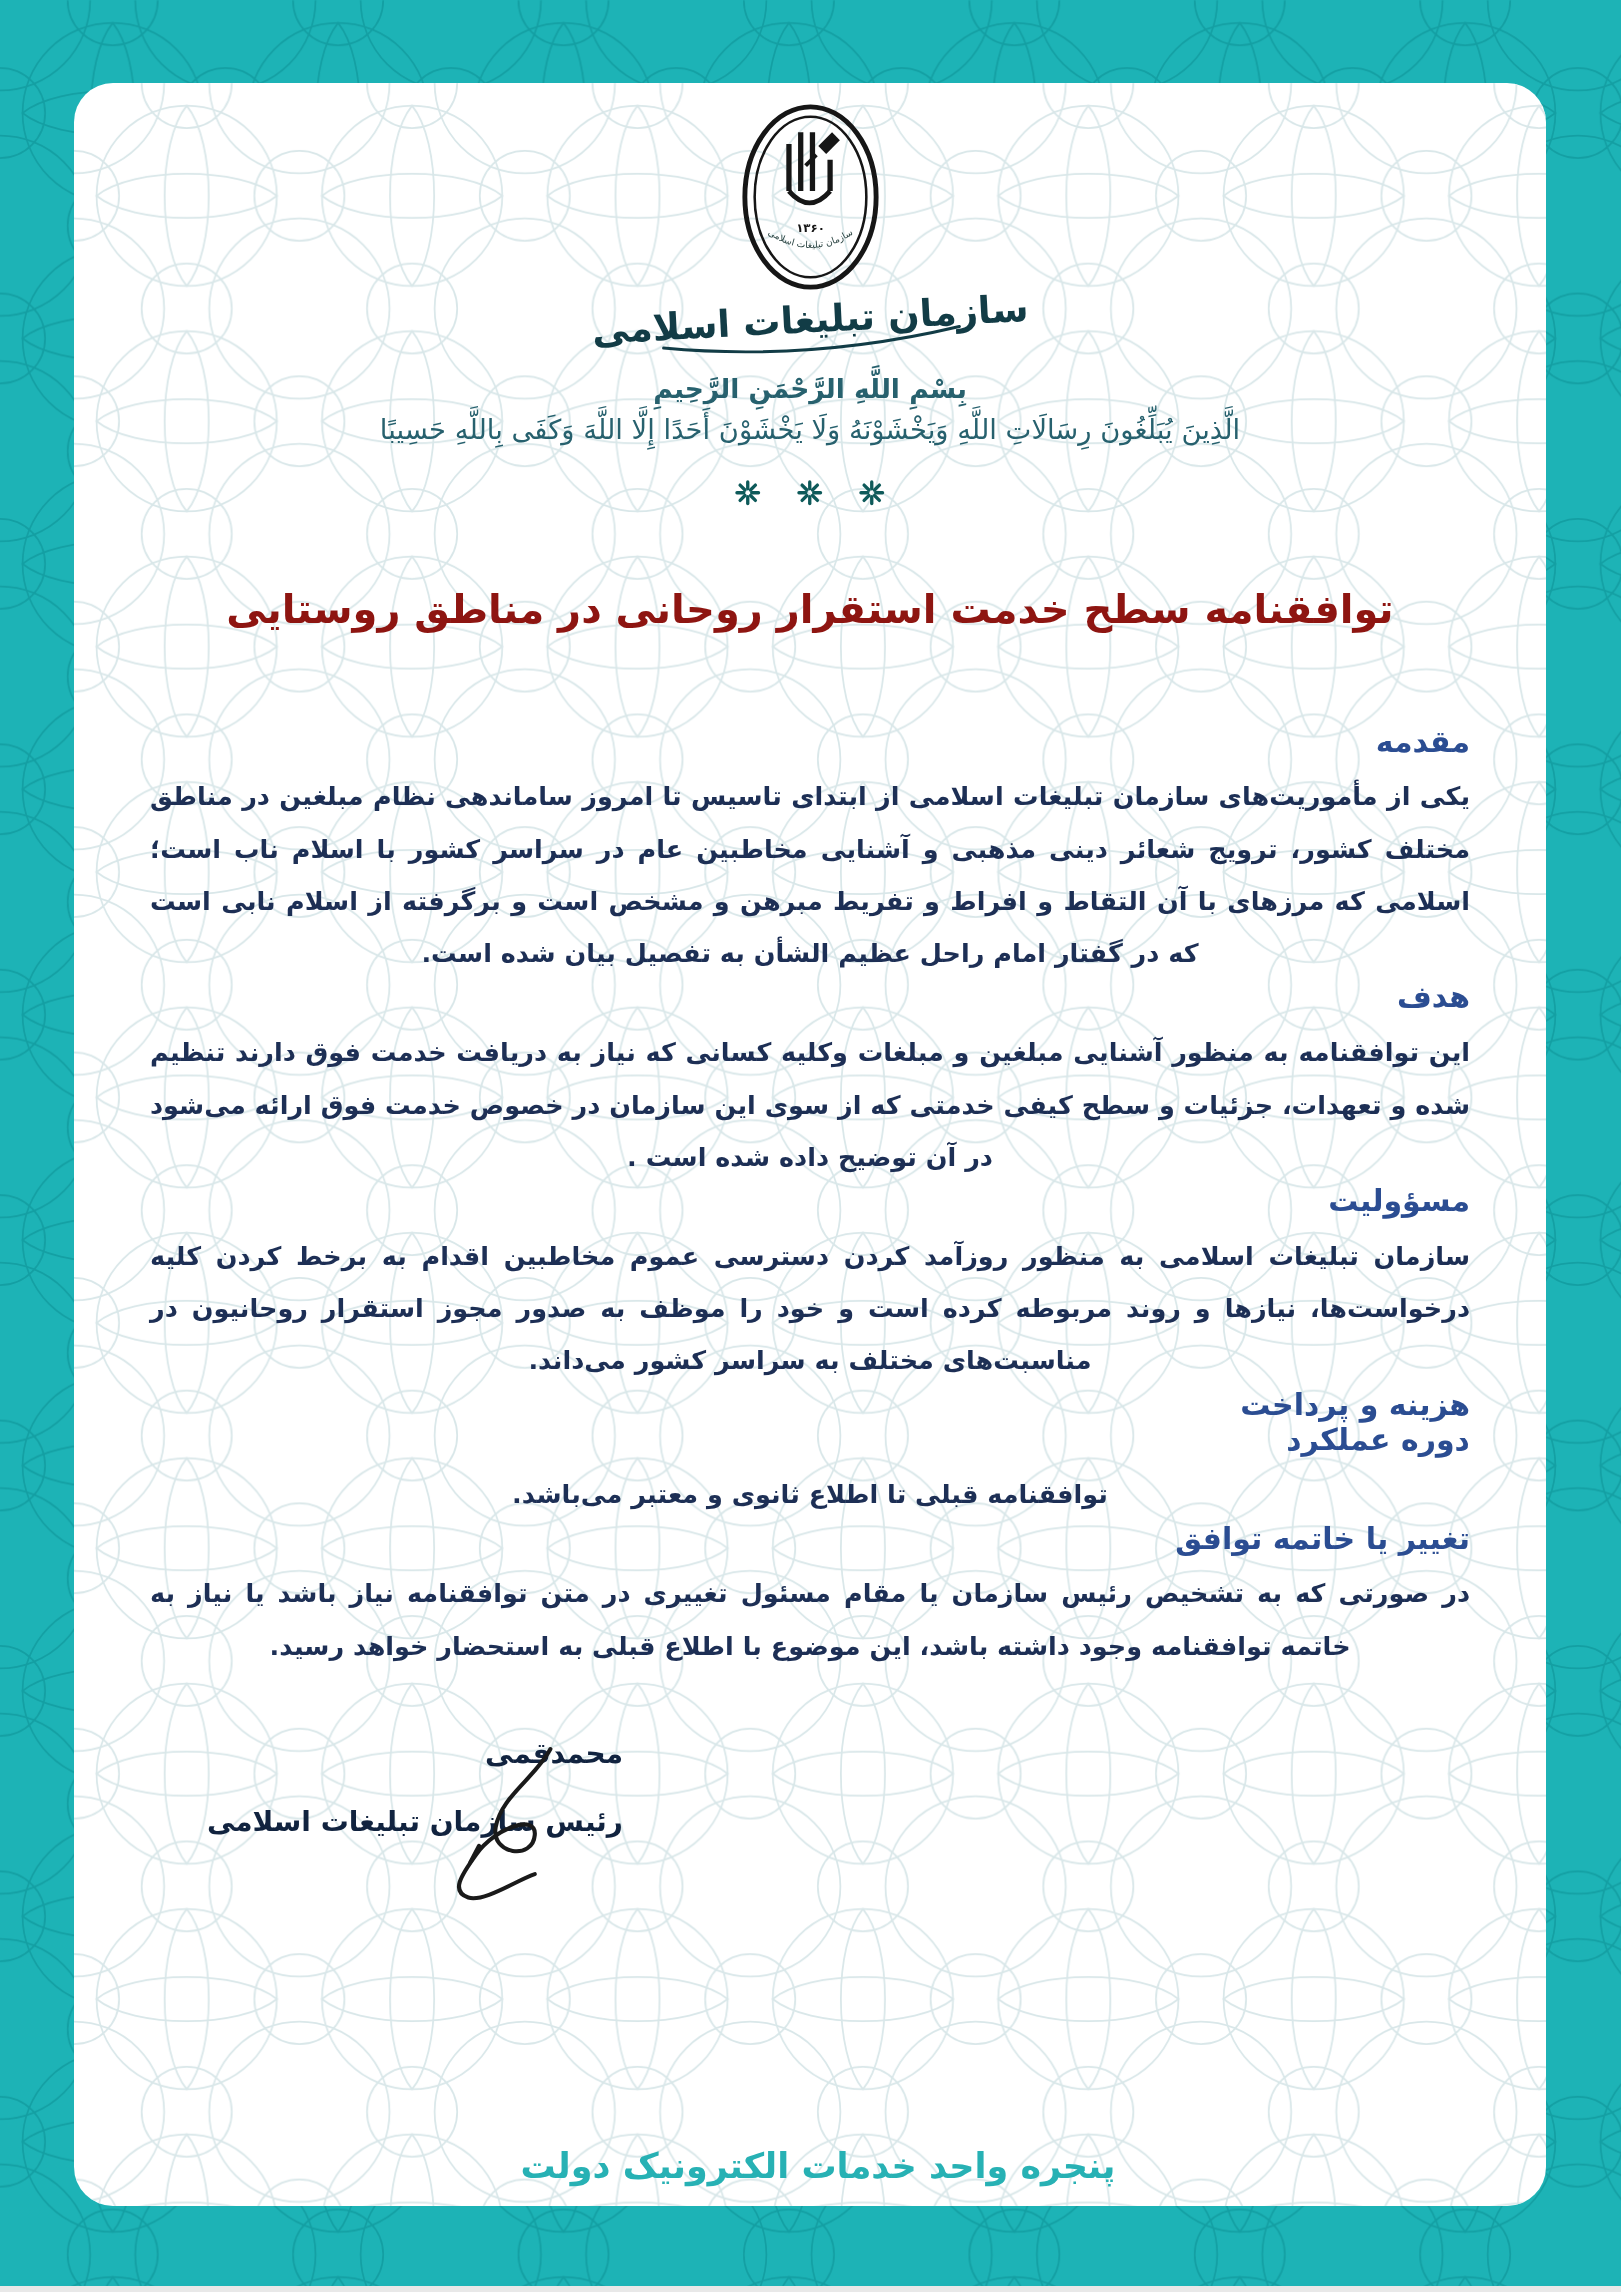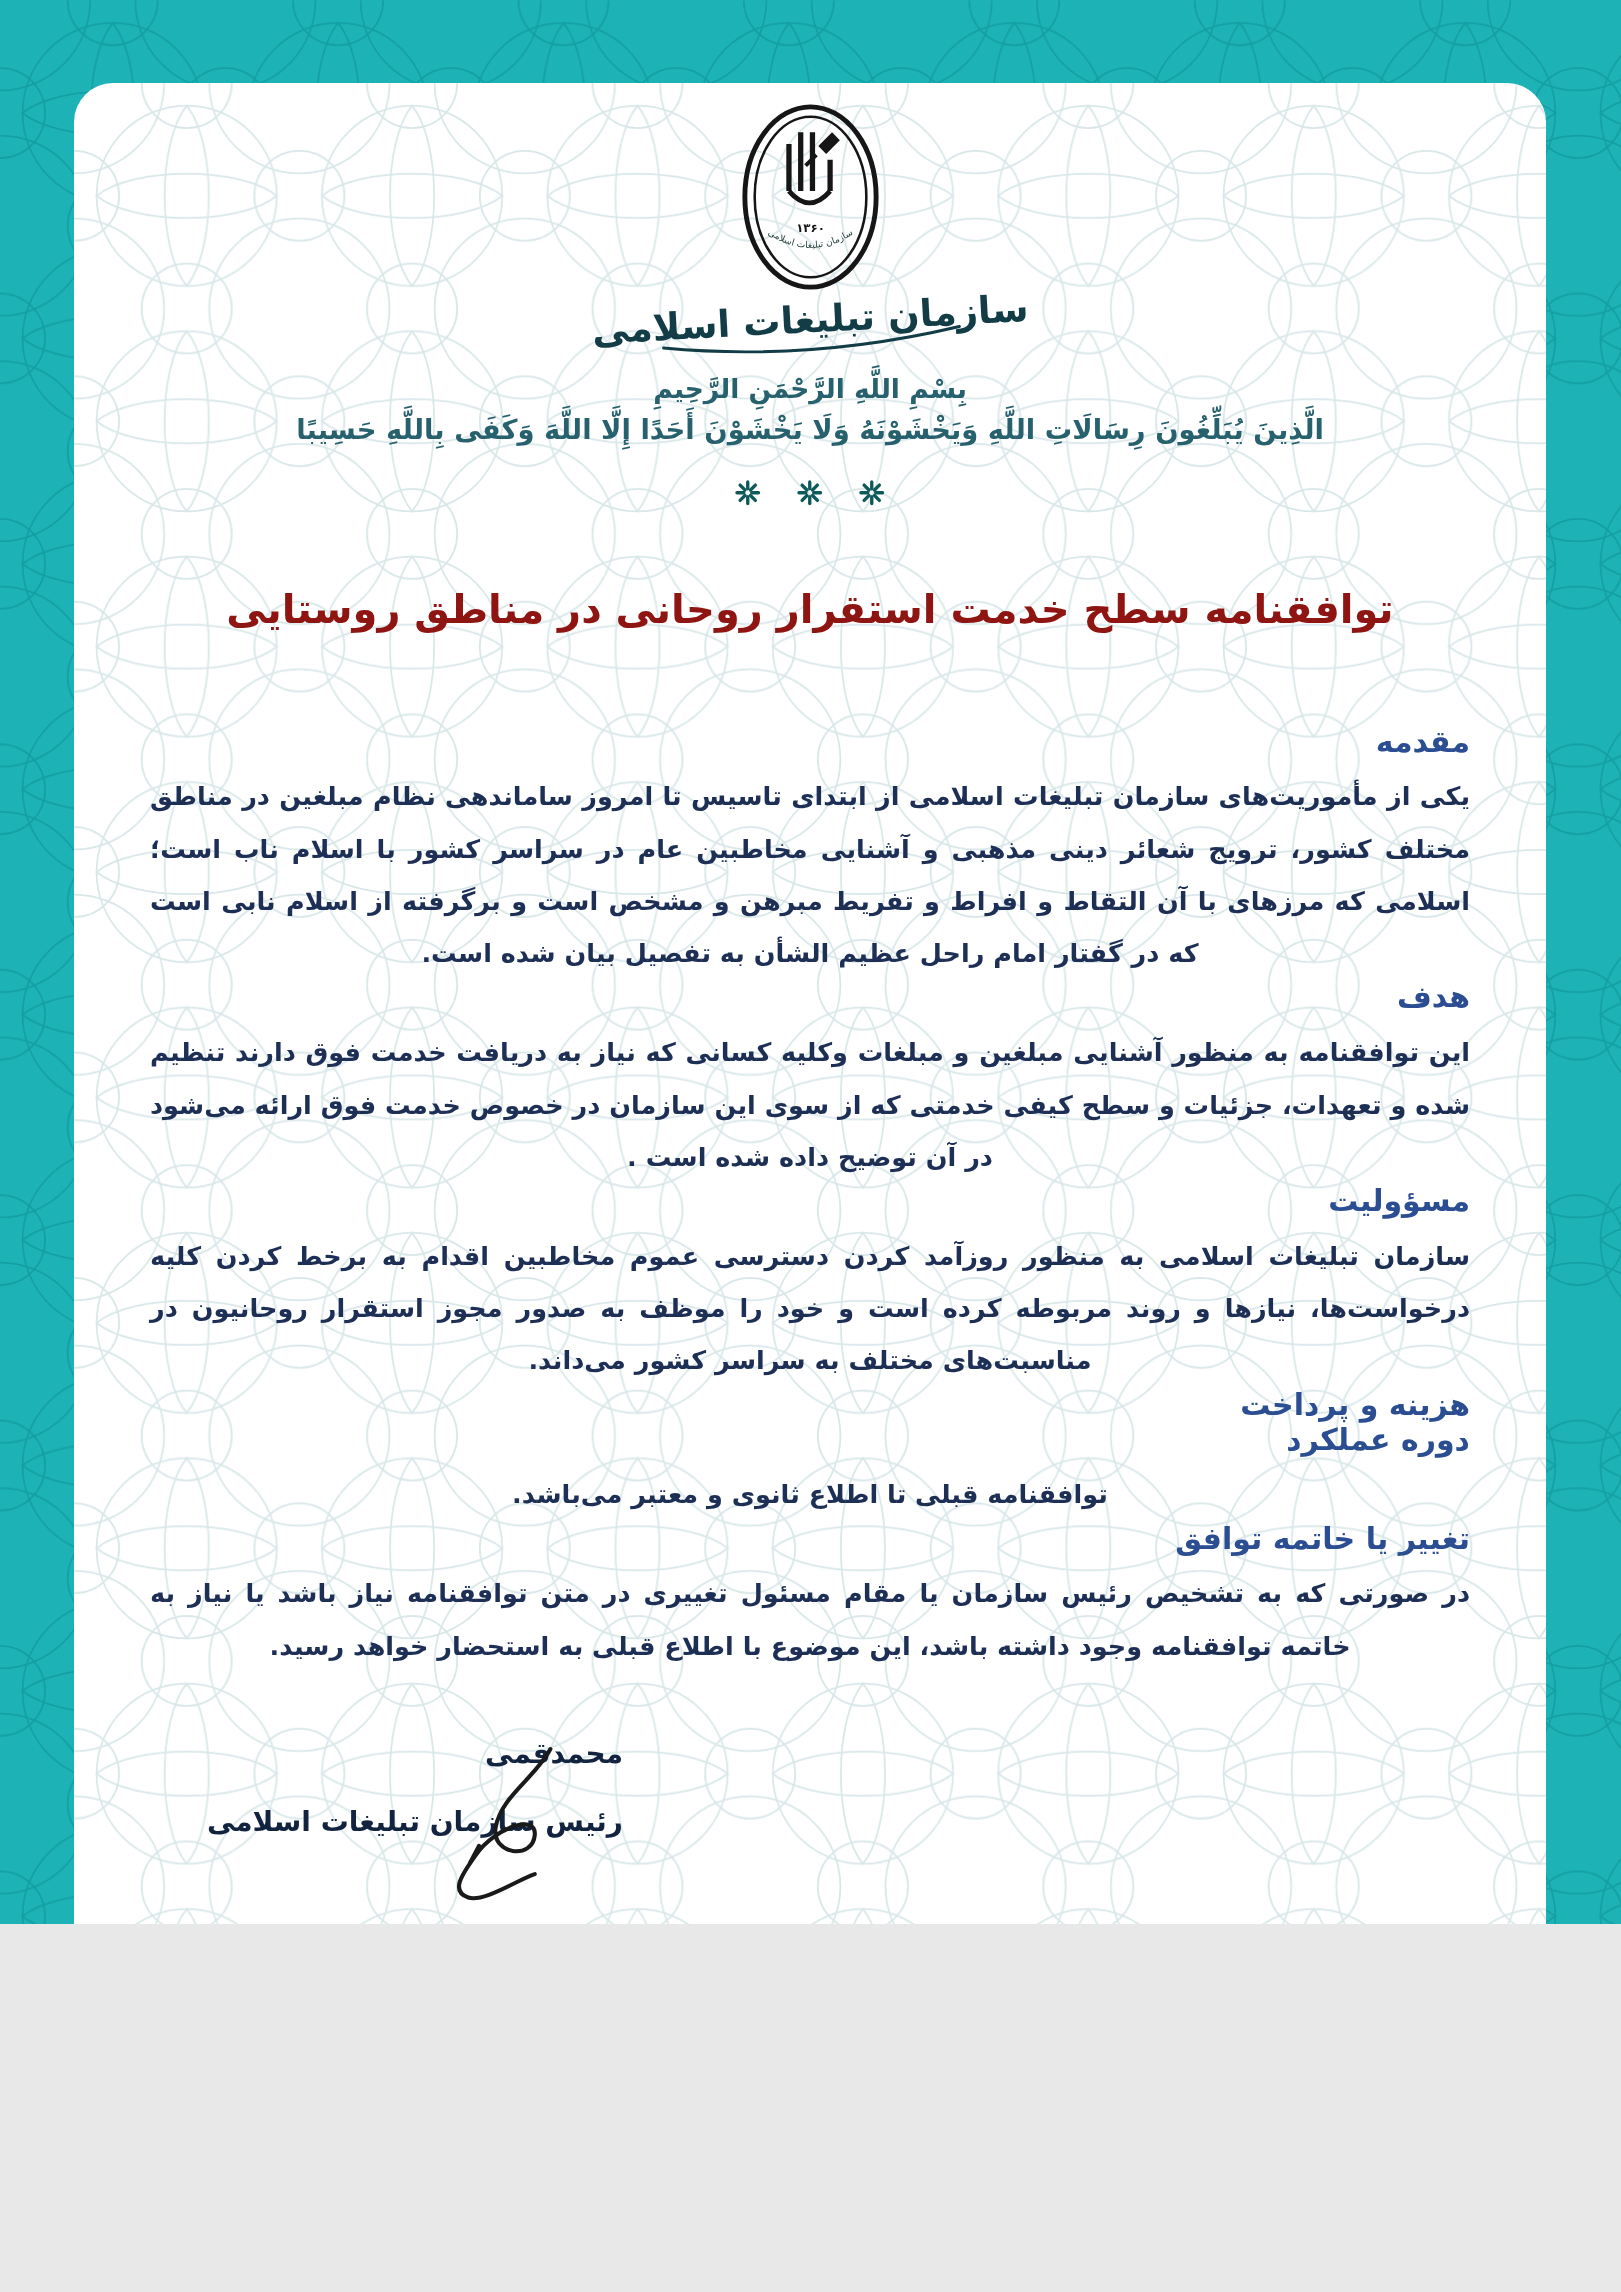--- a/index.html
+++ b/index.html
@@ -1,19 +1,19 @@
 <!DOCTYPE html>
 <html lang="fa" dir="rtl"><head>
 <meta charset="utf-8">
 <style>
   * { margin:0; padding:0; box-sizing:border-box; }
   html,body { background:#e8e8e8; }
   .page {
     position:relative;
-    width:1621px; height:1924px;
+    width:1621px; height:2286px;
     margin:0 auto;
     background:#1db3b6;
     overflow:hidden;
     font-family:"DejaVu Sans", sans-serif;
   }
   .pattern-svg { position:absolute; inset:0; display:block; }
   .inner {
     position:absolute; left:74px; top:83px;
     width:1472px; height:2123px;
     background:#ffffff;
@@ -28,21 +28,21 @@
     z-index:2;
   }
   .logo-wrap { padding-top:17.6px; }
   .emblem { display:block; margin:0 auto; }
   .brand { display:block; margin:0 auto; }
   .bismillah {
     margin-top:15.7px; font-size:26.5px; font-weight:bold;
     color:#27616e;
   }
   .verse {
-    margin-top:9.8px; font-size:27.4px; font-weight:bold;
+    margin-top:9.8px; font-size:27.4px; font-weight:normal;
     color:#27616e;
   }
   .ornaments { margin-top:35px; height:25.5px; }
   .ornaments svg { margin:0 15.7px; vertical-align:middle; }
   .doc-title {
     margin-top:80px;
     font-size:40px; font-weight:bold;
     color:#8e1511;
     letter-spacing:-1px;
   }

